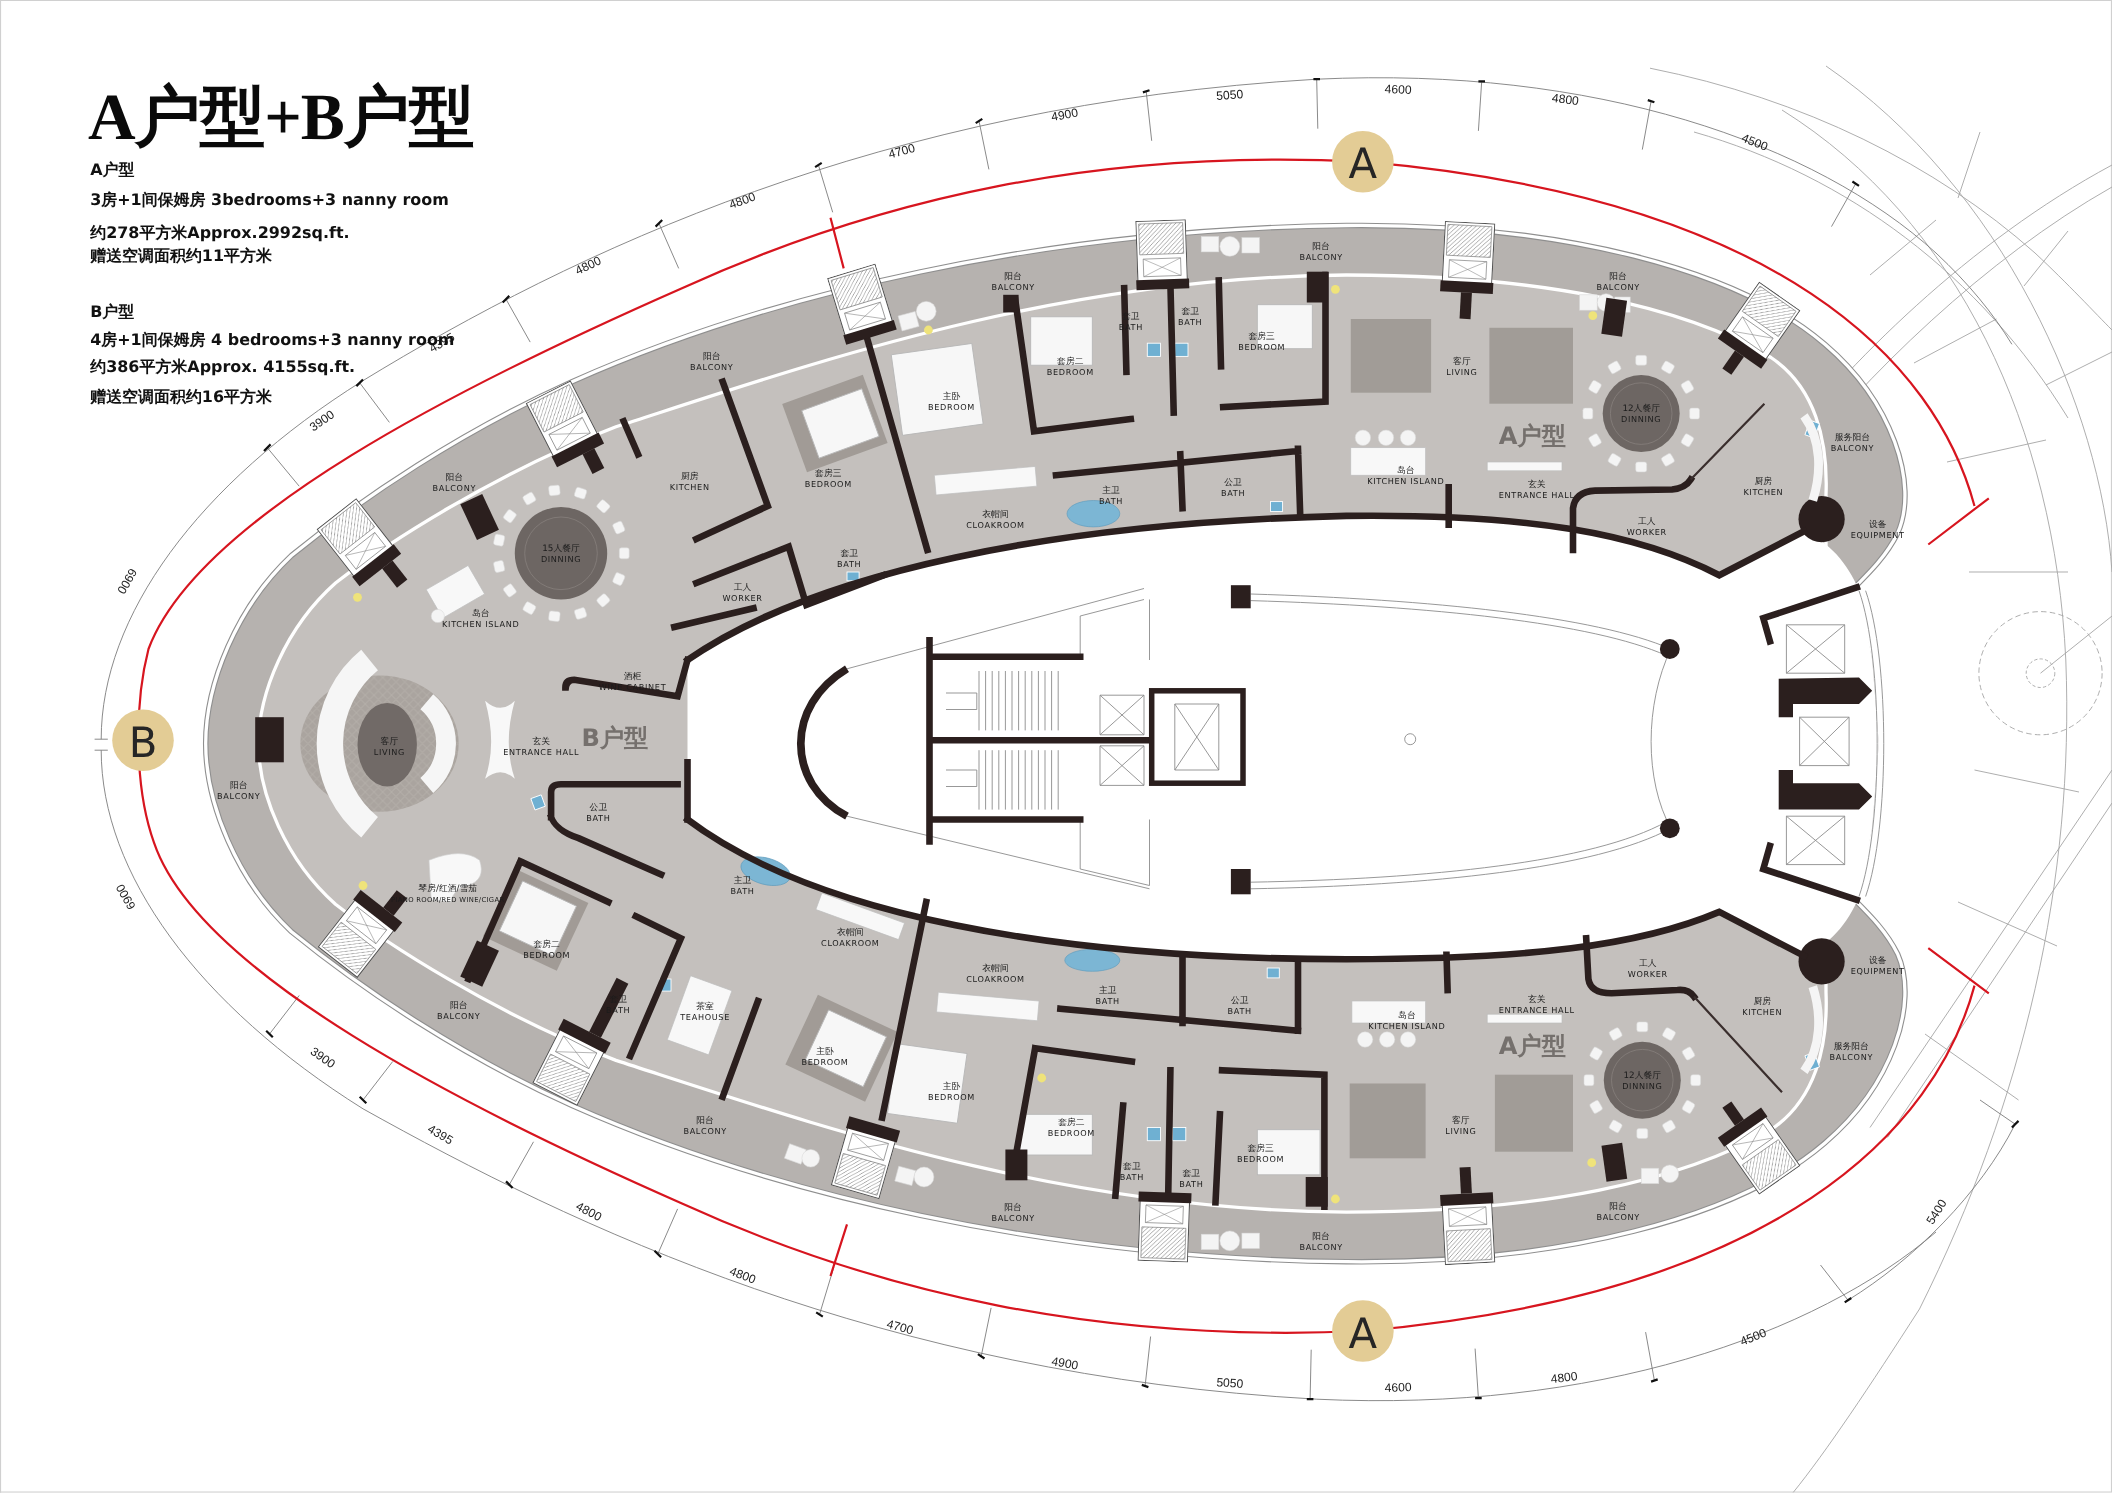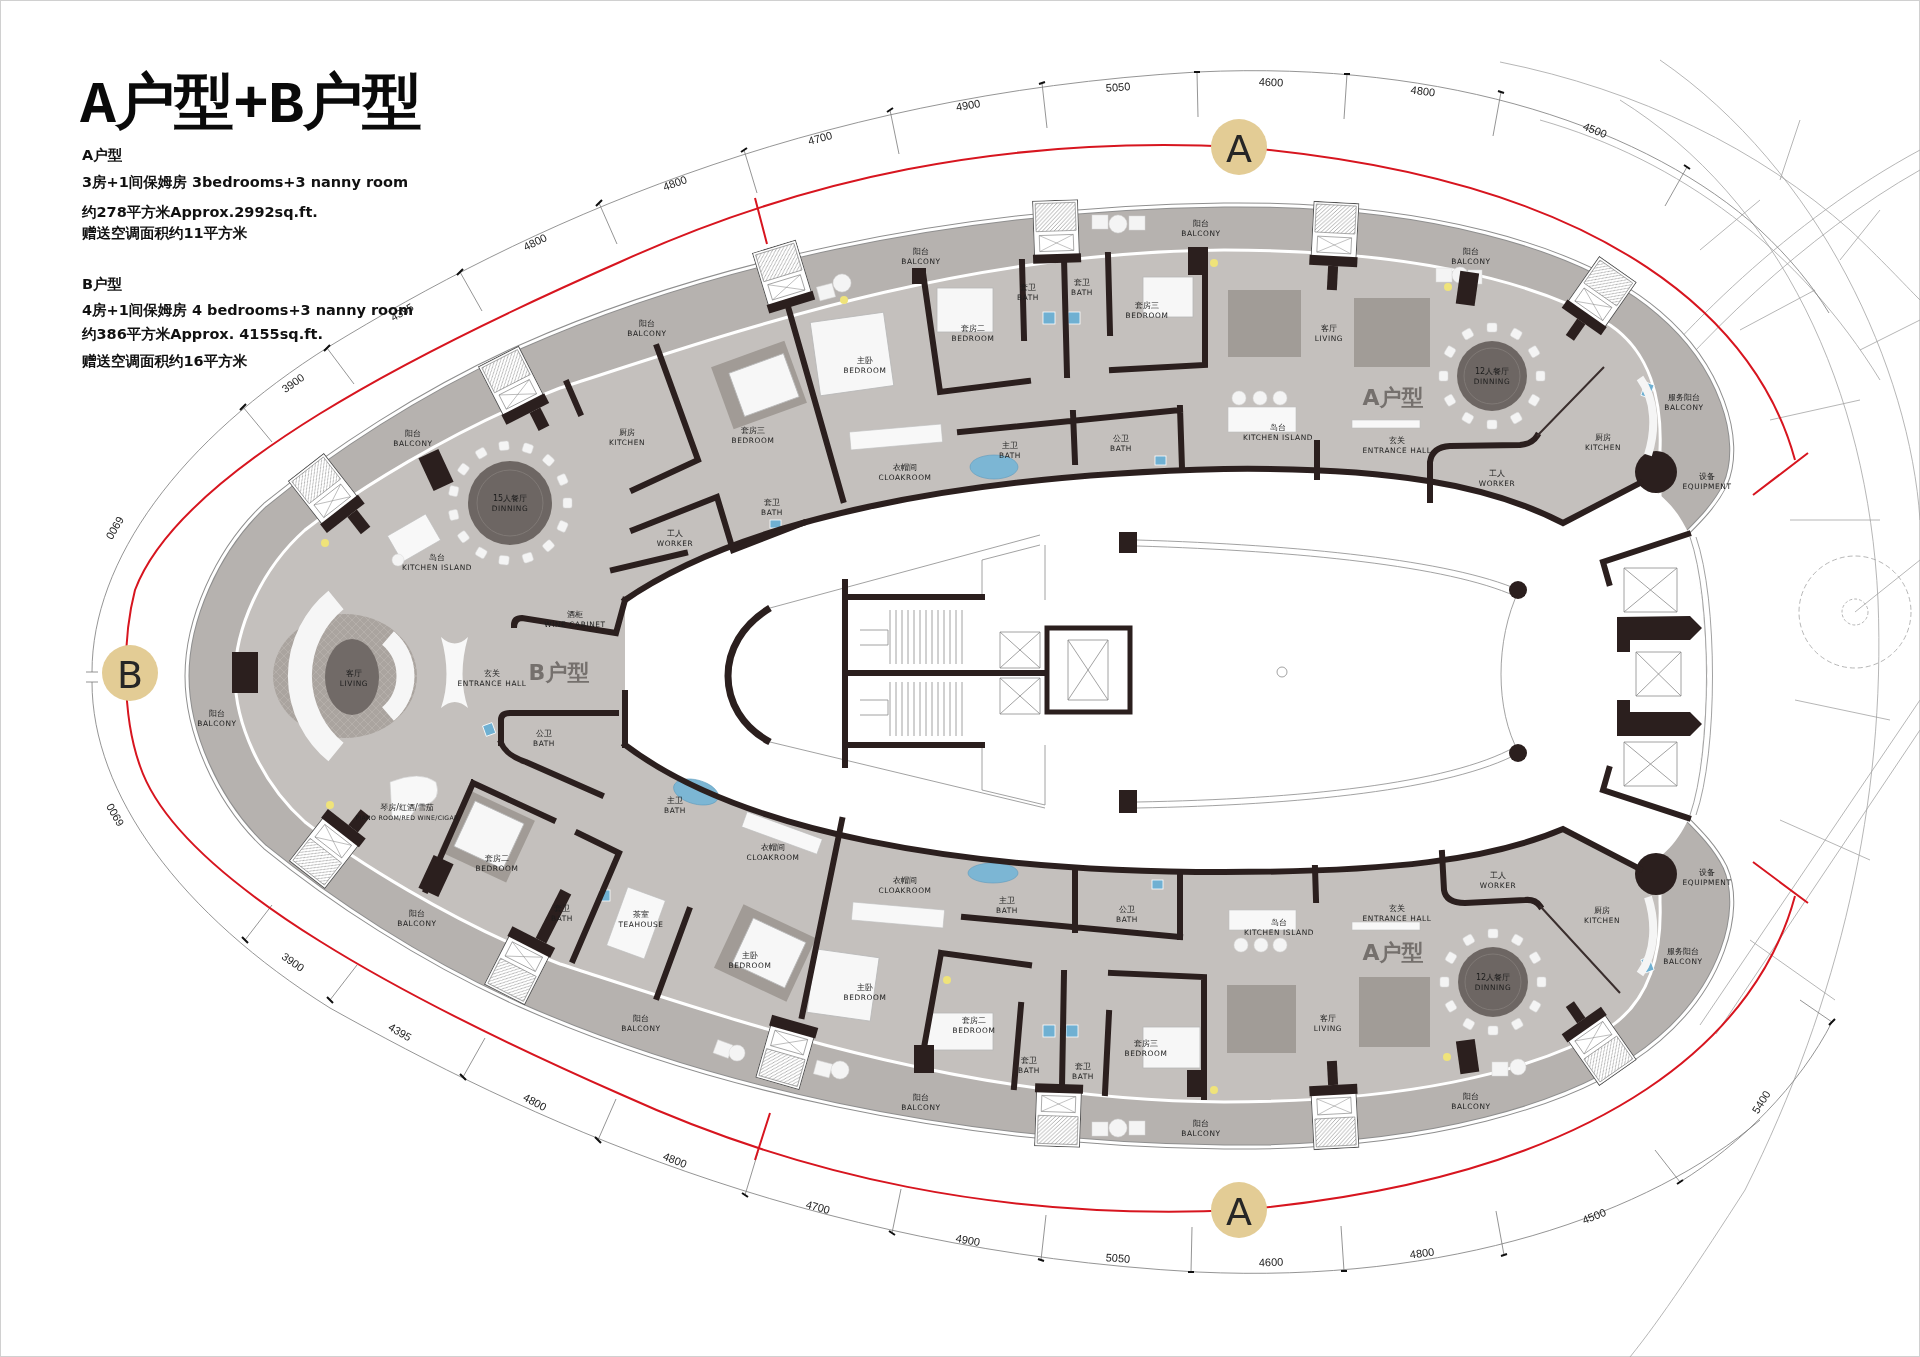--- a/index.html
+++ b/index.html
@@ -1,18 +1,18 @@
 <!DOCTYPE html>
 <html><head>
 <meta charset="utf-8">
 <style>
   html, body { margin: 0; padding: 0; background: #ffffff; }
   #page { position: relative; width: 1920px; height: 1357px; overflow: hidden; background: #ffffff; box-shadow: inset 1px 1px 0 #d0d0d0, inset -1px -1px 0 #d0d0d0; }
   #plan { position: absolute; left: 0; top: 0; width: 1920px; height: 1357px; }
-  .title { position: absolute; left: 80px; top: 70px; font-family: Liberation Mono, monospace; font-weight: bold; font-size: 60px; line-height: 72px; color: #0a0a0a; letter-spacing: -1px; white-space: nowrap; }
+  .title { position: absolute; left: 80px; top: 70px; font-family: Liberation Serif, serif; font-weight: bold; font-size: 60px; line-height: 72px; color: #0a0a0a; letter-spacing: -1px; white-space: nowrap; }
   .desc { position: absolute; left: 82px; font-family: "DejaVu Sans", sans-serif; font-weight: bold; font-size: 14.5px; line-height: 20px; color: #111; white-space: nowrap; }
   .zh { font-family: "DejaVu Sans", sans-serif; font-size: 8px; fill: #1c1c1c; text-anchor: middle; }
   .en { font-family: "DejaVu Sans", sans-serif; font-size: 7.4px; fill: #1c1c1c; text-anchor: middle; letter-spacing: 0.6px; }
   .dim { font-family: "Liberation Sans", sans-serif; font-size: 11px; fill: #222; text-anchor: middle; dominant-baseline: central; }
   .marker-text { font-family: "DejaVu Sans", sans-serif; font-size: 38px; fill: #262626; text-anchor: middle; dominant-baseline: central; }
   .unit-tag { font-family: "DejaVu Sans", sans-serif; font-weight: bold; font-size: 22px; fill: #75706d; text-anchor: middle; dominant-baseline: central; }
   .wall { fill: none; stroke: #2b1f1e; stroke-width: 6; stroke-linecap: square; stroke-linejoin: miter; }
   .thinwall { fill: none; stroke: #3a2e2d; stroke-width: 2; }
   .pier { fill: #2b1f1e; }
   .land { fill: none; stroke: #a3a3a3; stroke-width: 0.8; }

